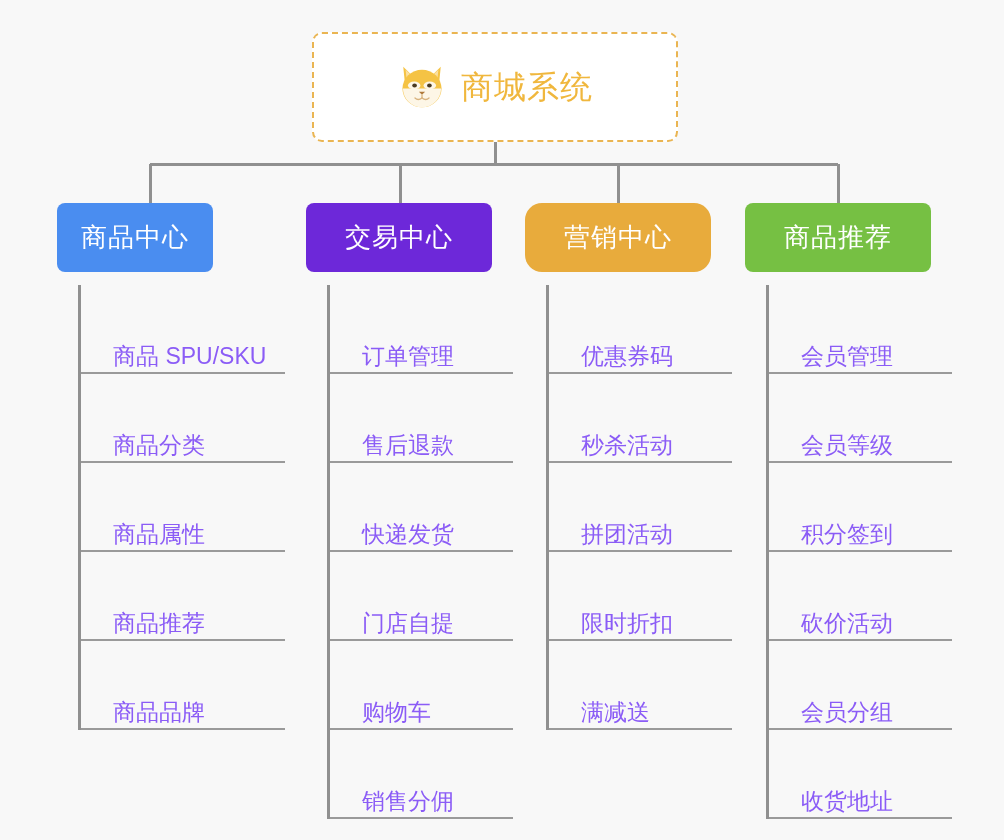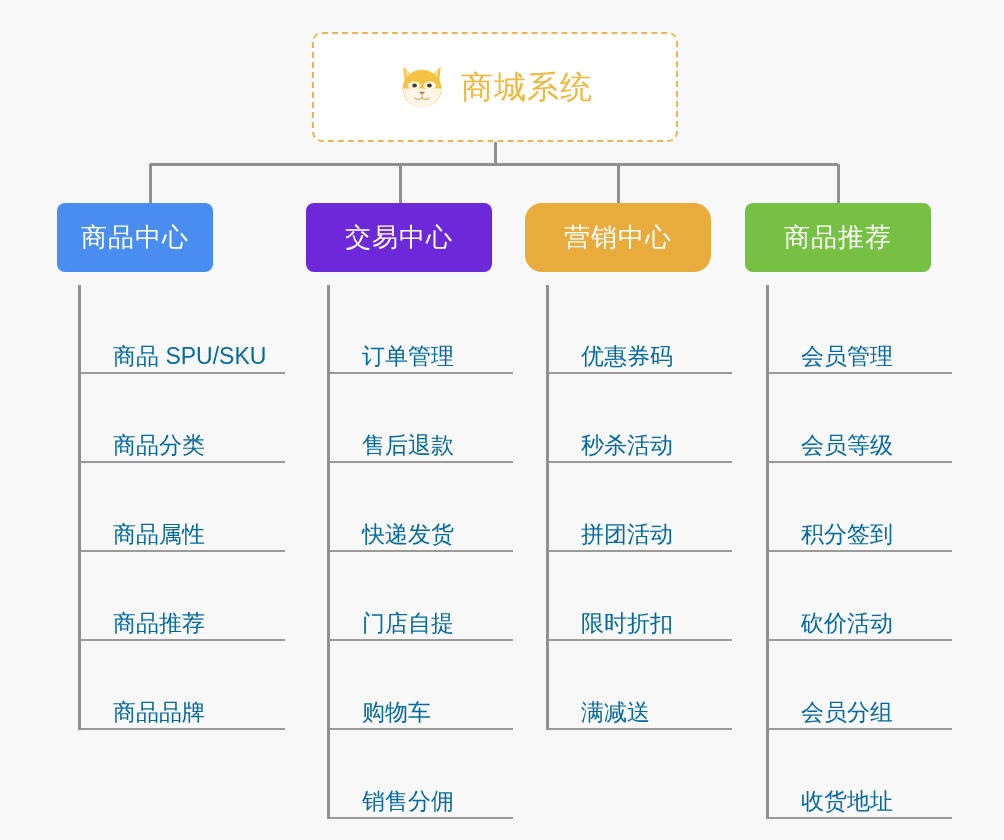--- a/index.html
+++ b/index.html
@@ -95,21 +95,21 @@
     height: 89px;
     border-bottom: 2px solid #9a9a9a;
     display: flex;
     align-items: flex-end;
     padding-left: 32px;
     padding-bottom: 3px;
   }
   .leaf-label {
     font-size: 23px;
     line-height: 1.15;
-    color: #0369a1;
+    color: #8b5cf6;
     white-space: nowrap;
   }
 
   
   .branch-products   { left: 57px;  width: 232px; }
   .branch-products .branch-header { width: 156px; }
   .branch-products .leaf { width: 204px; }
 
   .branch-trade      { left: 306px; width: 212px; }
   .branch-trade .branch-header { width: 186px; }

